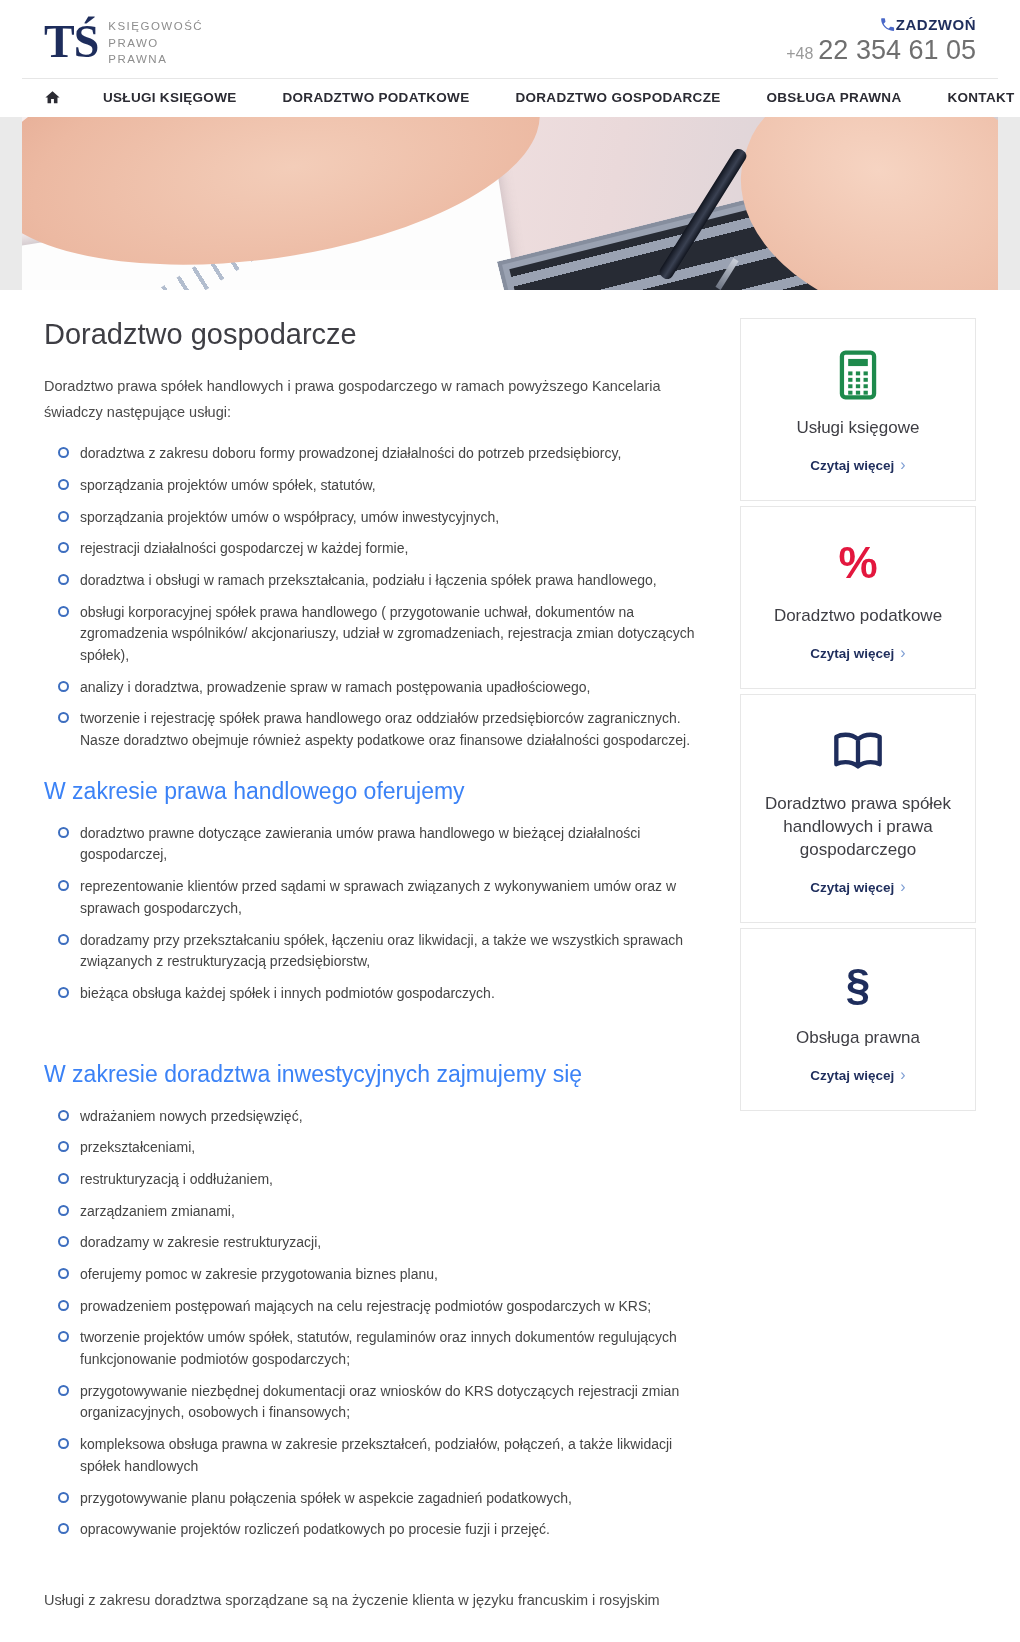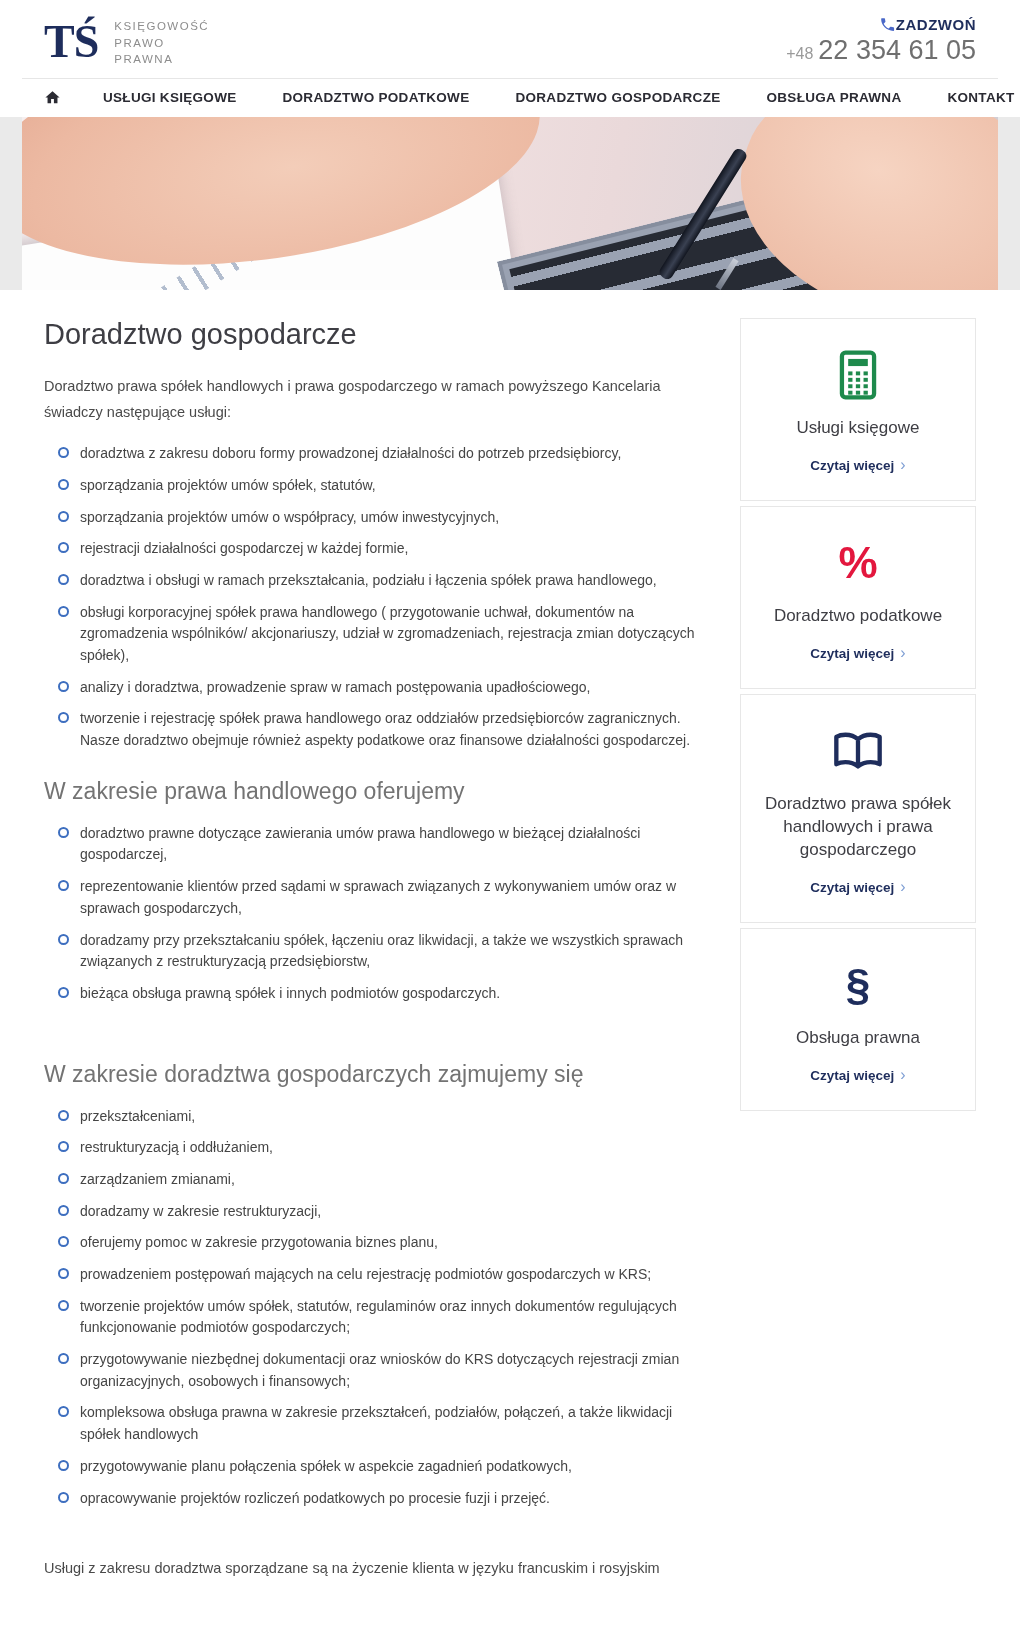--- a/index.html
+++ b/index.html
@@ -8,21 +8,21 @@
     font-family:"Liberation Sans", sans-serif;
     background:#fff; color:#4a4a4a;
     width:1020px; height:1642px; overflow:hidden;
     margin:0 auto;
   }
   .container { width:976px; margin:0 auto; }
 
   
   .site-header { background:#fff; }
   .header-inner { display:flex; justify-content:space-between; align-items:center; padding:14px 22px 10px; border-bottom:1px solid #e6e6e6; }
-  .logo { display:flex; align-items:center; gap:16px; cursor:pointer; }
+  .logo { display:flex; align-items:center; gap:10px; cursor:pointer; }
   .logo-initials { font-family:"Liberation Serif", serif; font-weight:bold; font-size:46px; color:#1e2d5c; letter-spacing:-1px; }
   .logo-tagline { color:#8d8d8d; font-size:11.5px; letter-spacing:1.5px; line-height:1.45; padding-top:4px; }
   .call-block { text-align:right; }
   .call-top { display:flex; align-items:center; justify-content:flex-end; }
   .call-label { color:#1e2d5c; font-weight:bold; font-size:15px; letter-spacing:.5px; }
   .call-number-row { color:#7d7d7d; margin-top:2px; }
   .call-prefix { font-size:16px; color:#9a9a9a; margin-right:5px; }
   .call-number { font-size:27px; color:#6f6f6f; }
 
   
@@ -55,21 +55,21 @@
 
   
   .page-main { display:flex; gap:34px; padding:28px 22px 0; align-items:flex-start; }
   .content-col { flex:1 1 auto; max-width:668px; }
   .page-title { font-size:29px; font-weight:400; color:#3e3e44; margin-bottom:22px; }
   .intro, .outro { font-size:14.5px; line-height:1.8; color:#4a4a4a; }
   .bullet-list { list-style:none; margin:18px 0 10px 14px; }
   .bullet-list li { position:relative; padding-left:22px; margin-bottom:10px; font-size:14px; line-height:1.55; color:#454545; }
   .bullet-list li::before { content:""; position:absolute; left:0; top:4px; width:7px; height:7px;
     border:2px solid #3d6ebf; border-radius:50%; }
-  .section-title { font-size:23px; font-weight:400; color:#737373; margin:26px 0 14px; }
+  .section-title { font-size:23px; font-weight:400; color:#3b82f6; margin:26px 0 14px; }
   .section-title.spaced { margin-top:56px; }
   .outro { margin-top:46px; }
 
   
   .sidebar { width:236px; flex:0 0 236px; display:flex; flex-direction:column; gap:5px; }
   .service-card { border:1px solid #e7e7e7; background:#fff; text-align:center; padding:30px 14px 26px; }
   .card-icon { display:flex; justify-content:center; align-items:center; height:52px; margin-bottom:16px; }
   .glyph-icon { font-size:44px; font-weight:bold; line-height:1; }
   .glyph-icon.red { color:#e3173e; }
   .glyph-icon.navy { color:#1e2d5c; }
@@ -156,26 +156,27 @@
           <li>analizy i doradztwa, prowadzenie spraw w ramach postępowania upadłościowego,</li>
           <li>tworzenie i rejestrację spółek prawa handlowego oraz oddziałów przedsiębiorców zagranicznych. Nasze doradztwo obejmuje również aspekty podatkowe oraz finansowe działalności gospodarczej.</li>
         </ul>
 
       <h2 class="section-title">W zakresie prawa handlowego oferujemy</h2>
       <ul class="bullet-list">
 
       <li>doradztwo prawne dotyczące zawierania umów prawa handlowego w bieżącej działalności gospodarczej,</li>
           <li>reprezentowanie klientów przed sądami w sprawach związanych z wykonywaniem umów oraz w sprawach gospodarczych,</li>
           <li>doradzamy przy przekształcaniu spółek, łączeniu oraz likwidacji, a także we wszystkich sprawach związanych z restrukturyzacją przedsiębiorstw,</li>
-          <li>bieżąca obsługa prawną spółek i innych podmiotów gospodarczych.</li>
-        </ul>
-
-      <h2 class="section-title spaced">W zakresie doradztwa gospodarczych zajmujemy się</h2>
+          <li>bieżąca obsługa każdej spółek i innych podmiotów gospodarczych.</li>
+        </ul>
+
+      <h2 class="section-title spaced">W zakresie doradztwa inwestycyjnych zajmujemy się</h2>
       <ul class="bullet-list">
 
+      <li>wdrażaniem nowych przedsięwzięć,</li>
           <li>przekształceniami,</li>
           <li>restrukturyzacją i oddłużaniem,</li>
           <li>zarządzaniem zmianami,</li>
           <li>doradzamy w zakresie restrukturyzacji,</li>
           <li>oferujemy pomoc w zakresie przygotowania biznes planu,</li>
           <li>prowadzeniem postępowań mających na celu rejestrację podmiotów gospodarczych w KRS;</li>
           <li>tworzenie projektów umów spółek, statutów, regulaminów oraz innych dokumentów regulujących funkcjonowanie podmiotów gospodarczych;</li>
           <li>przygotowywanie niezbędnej dokumentacji oraz wniosków do KRS dotyczących rejestracji zmian organizacyjnych, osobowych i finansowych;</li>
           <li>kompleksowa obsługa prawna w zakresie przekształceń, podziałów, połączeń, a także likwidacji spółek handlowych</li>
           <li>przygotowywanie planu połączenia spółek w aspekcie zagadnień podatkowych,</li>

